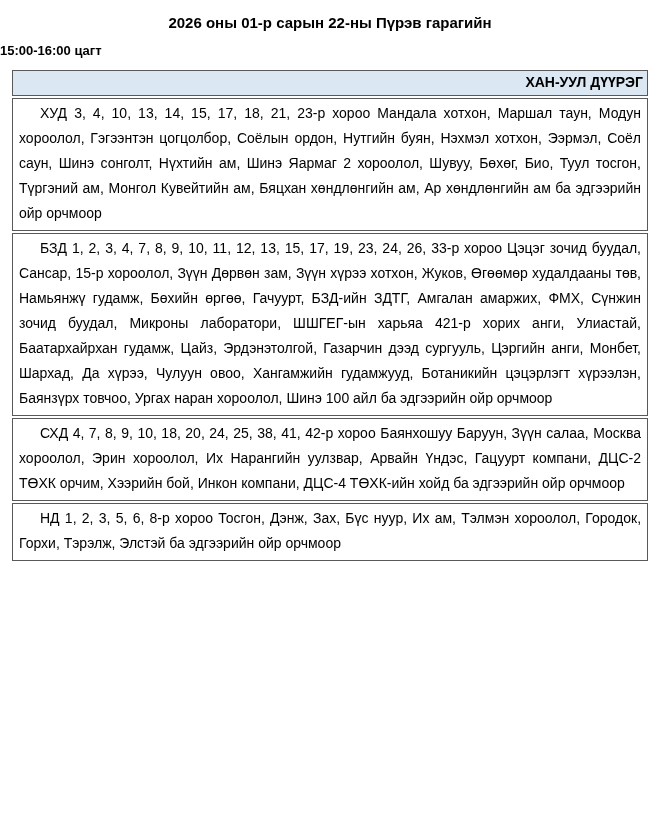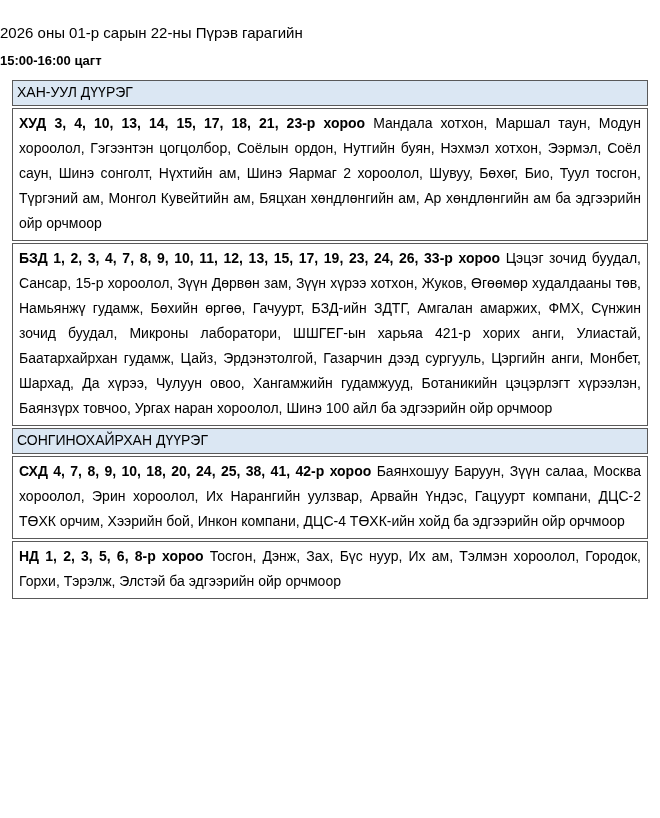--- a/index.html
+++ b/index.html
@@ -8,60 +8,61 @@
     background: #ffffff;
   }
   body {
     width: 660px;
     height: 818px;
     font-family: "Liberation Sans", "DejaVu Sans", sans-serif;
     color: #000000;
     -webkit-font-smoothing: antialiased;
   }
   .doc-title {
-    text-align: left;
-    font-weight: normal;
+    text-align: center;
+    font-weight: bold;
     font-size: 15px;
     line-height: 17px;
-    padding-top: 24px;
+    padding-top: 14px;
   }
   .doc-subtitle {
     font-weight: bold;
     font-size: 13px;
     line-height: 15px;
     margin-top: 12px;
   }
   .notice-table {
     width: 636px;
     margin: 12px auto 0 auto;
     display: flex;
     flex-direction: column;
     gap: 2px;
   }
   .row {
     border: 1px solid #595959;
     box-sizing: border-box;
   }
   .header-row {
     background: #dbe7f3;
-    text-align: left;
-    font-weight: normal;
+    text-align: right;
+    font-weight: bold;
     font-size: 14px;
     line-height: 17px;
     padding: 3px 4px 4px 4px;
   }
   .body-row {
     font-size: 14px;
     line-height: 25px;
     text-align: justify;
     padding: 2px 6px 4px 6px;
     background: #ffffff;
   }
   .b {
-    font-weight: bold;
+    font-weight: normal;
+    margin-left: 21px;
   }
 </style>
 </head>
 <body>
 
 <div class="doc-title">2026 оны 01-р сарын 22-ны Пүрэв гарагийн</div>
 <div class="doc-subtitle">15:00-16:00 цагт</div>
 
 <div class="notice-table">
 
@@ -72,23 +73,20 @@
     <span class="b">ХУД 3, 4, 10, 13, 14, 15, 17, 18, 21, 23-р хороо</span>
     <span>Мандала хотхон, Маршал таун, Модун хороолол, Гэгээнтэн цогцолбор, Соёлын ордон, Нутгийн буян, Нэхмэл хотхон, Ээрмэл, Соёл саун, Шинэ сонголт, Нүхтийн ам, Шинэ Яармаг 2 хороолол, Шувуу, Бөхөг, Био, Туул тосгон, Түргэний ам, Монгол Кувейтийн ам, Бяцхан хөндлөнгийн ам, Ар хөндлөнгийн ам ба эдгээрийн ойр орчмоор</span>
   </div>
 
 
   <div class="row body-row">
     <span class="b">БЗД 1, 2, 3, 4, 7, 8, 9, 10, 11, 12, 13, 15, 17, 19, 23, 24, 26, 33-р хороо</span>
     <span>Цэцэг зочид буудал, Сансар, 15-р хороолол, Зүүн Дөрвөн зам, Зүүн хүрээ хотхон, Жуков, Өгөөмөр худалдааны төв, Намьянжү гудамж, Бөхийн өргөө, Гачуурт, БЗД-ийн ЗДТГ, Амгалан амаржих, ФМХ, Сүнжин зочид буудал, Микроны лаборатори, ШШГЕГ-ын харьяа 421-р хорих анги, Улиастай, Баатархайрхан гудамж, Цайз, Эрдэнэтолгой, Газарчин дээд сургууль, Цэргийн анги, Монбет, Шархад, Да хүрээ, Чулуун овоо, Хангамжийн гудамжууд, Ботаникийн цэцэрлэгт хүрээлэн, Баянзүрх товчоо, Ургах наран хороолол, Шинэ 100 айл ба эдгээрийн ойр орчмоор</span>
   </div>
 
-  <div class="row header-row">
-    <span>СОНГИНОХАЙРХАН ДҮҮРЭГ</span>
-  </div>
   <div class="row body-row">
     <span class="b">СХД 4, 7, 8, 9, 10, 18, 20, 24, 25, 38, 41, 42-р хороо</span>
     <span>Баянхошуу Баруун, Зүүн салаа, Москва хороолол, Эрин хороолол, Их Нарангийн уулзвар, Арвайн Үндэс, Гацуурт компани, ДЦС-2 ТӨХК орчим, Хээрийн бой, Инкон компани, ДЦС-4 ТӨХК-ийн хойд ба эдгээрийн ойр орчмоор</span>
   </div>
 
   <div class="row body-row">
     <span class="b">НД 1, 2, 3, 5, 6, 8-р хороо</span>
     <span>Тосгон, Дэнж, Зах, Бүс нуур, Их ам, Тэлмэн хороолол, Городок, Горхи, Тэрэлж, Элстэй ба эдгээрийн ойр орчмоор</span>
   </div>
 

